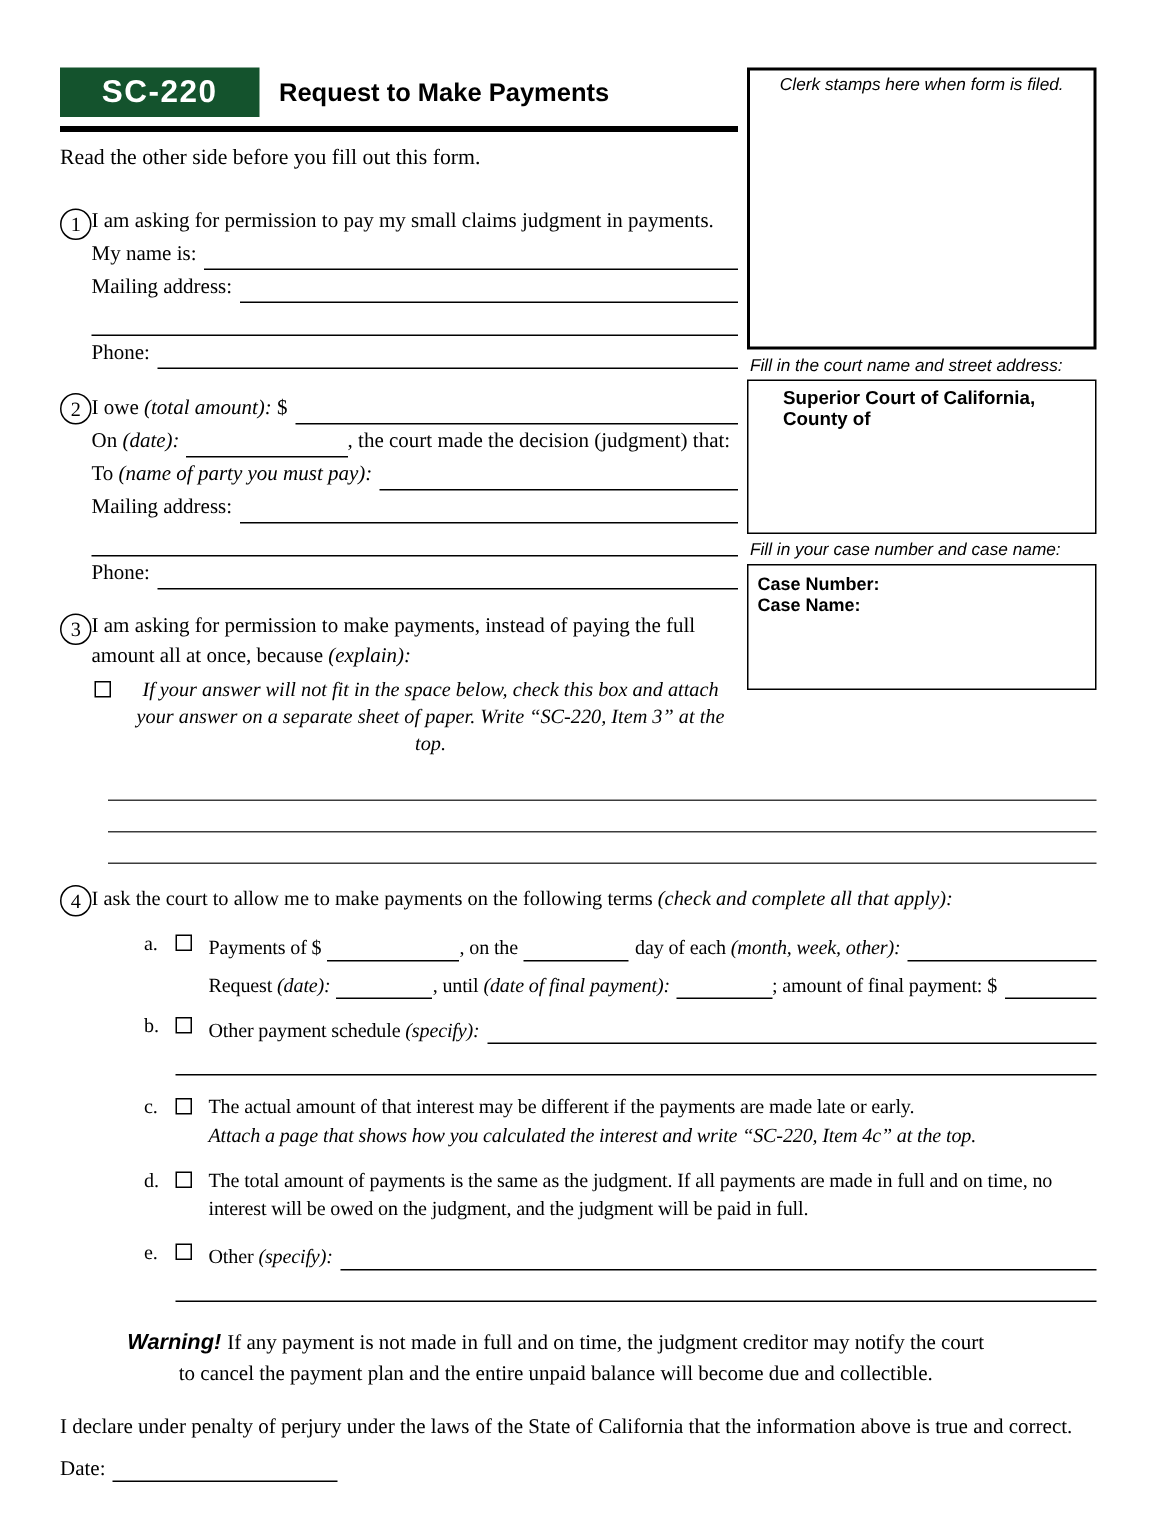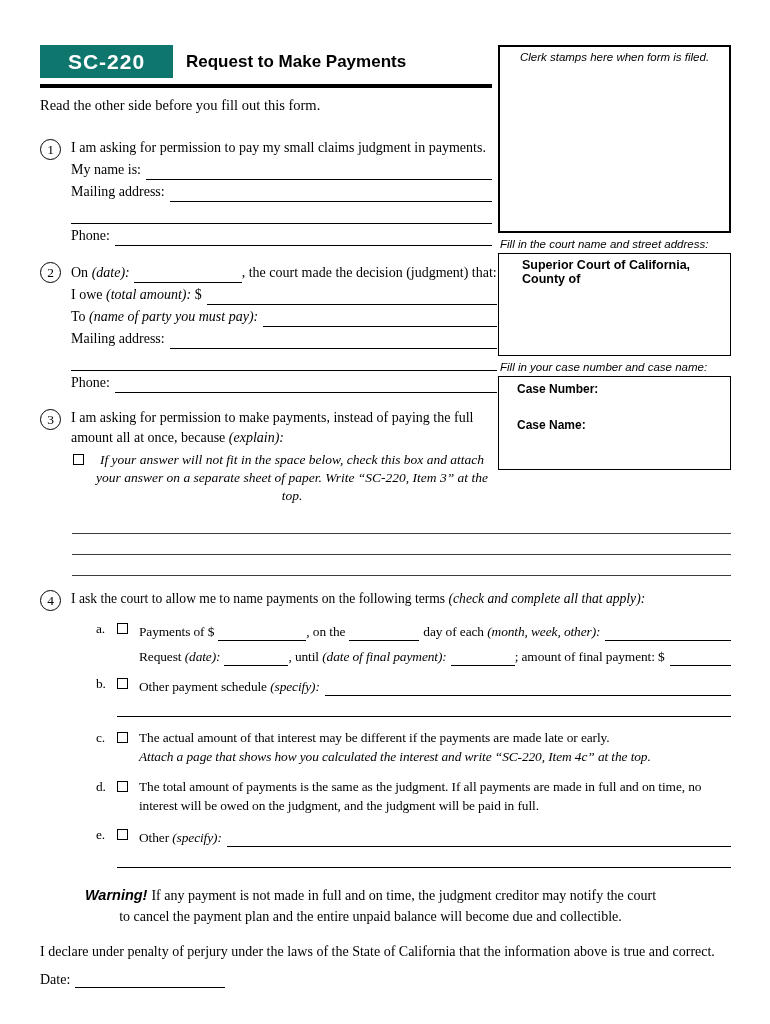--- a/index.html
+++ b/index.html
@@ -17,57 +17,57 @@
   .it { font-style:italic; }
 
   
   .top-row { display:flex; }
   .left-col { width:452px; }
   .right-col { width:233px; margin-left:6px; }
 
   
   .h-badge-row { display:flex; align-items:center; height:33px; }
   .form-badge {
-    width:133px; height:33px; background:#0f766e; color:#fff;
+    width:133px; height:33px; background:#14532d; color:#fff;
     font-family:"Liberation Sans", sans-serif; font-weight:bold;
     font-size:21px; text-align:center; line-height:33px; letter-spacing:1px;
   }
   .form-title { font-family:"Liberation Sans", sans-serif; font-weight:bold; font-size:17px; margin-left:13px; }
   .h-rule { margin-top:6px; height:4px; background:#000; }
   .read-note { margin-top:9px; font-size:14.5px; }
 
   
   .section { display:flex; }
   .sec-num {
     width:21px; height:21px; border:1.5px solid #000; border-radius:50%;
     text-align:center; line-height:19px; font-size:13.5px; flex:none; margin-top:1px;
   }
-  .sec-body { flex:1; margin-left:10px; font-size:14px; line-height:1.42;font-family:Liberation Serif, serif; }
+  .sec-body { flex:1; font-size:14px; line-height:1.42;font-family:Liberation Serif, serif; }
 
   .frow { display:flex; align-items:flex-end; height:22px; }
   .frow .txt { white-space:nowrap; }
   .fl { flex:1; border-bottom:1px solid #000; margin-left:5px; height:16px; }
   .fl0 { margin-left:0; }
   .flw { flex:none; border-bottom:1px solid #000; margin-left:4px; height:16px; display:inline-block; }
 
   
   .clerk-box {
     border:2px solid #000; height:188px; text-align:center;
     font-family:"Liberation Sans", sans-serif; font-style:italic; font-size:11.5px; padding-top:4px;
   }
   .panel-instr { font-family:"Liberation Sans", sans-serif; font-style:italic; font-size:11.5px; margin:5px 0 3px 2px; }
   .court-box {
     border:1.5px solid #000; height:103px; padding:4px 23px;
     font-family:"Liberation Sans", sans-serif; font-weight:bold; font-size:12.5px;
   }
   .case-box {
-    border:1.5px solid #000; height:94px; padding:5px 18px;
+    border:1.5px solid #000; height:84px; padding:5px 6px;
     font-family:"Liberation Sans", sans-serif; font-weight:bold; font-size:12px;
   }
-  .case-name-label { margin-top:22px; }
+  .case-name-label { }
 
   
   .cb-row { display:flex; margin-top:3px;text-align:center; }
   .cb { width:11px; height:11px; border:1.5px solid #000; margin:3px 8px 0 2px; flex:none; }
   .cb-note { font-style:italic; font-size:13.5px; line-height:1.35; }
 
   
   .answer-lines { margin:8px 0 0 32px; }
   .ans { height:21px; border-bottom:1px solid #3c3c3c; }
 
@@ -124,27 +124,27 @@
             <span class="txt">Phone:</span>
             <span class="fl"></span>
           </div>
         </div>
       </div>
 
       <div class="section" style="margin-top:15px;">
         <div class="sec-num">2</div>
         <div class="sec-body">
           <div class="frow">
+            <span class="txt"><span>I owe</span> <span class="it">(total amount):</span> <span>$</span></span>
+            <span class="fl"></span>
+          </div>
+          <div class="frow">
             <span class="txt"><span>On</span> <span class="it">(date):</span></span>
             <span class="flw" style="width:108px;"></span>
             <span class="txt">, the court made the decision (judgment) that:</span>
-          </div>
-          <div class="frow">
-            <span class="txt"><span>I owe</span> <span class="it">(total amount):</span> <span>$</span></span>
-            <span class="fl"></span>
           </div>
           <div class="frow">
             <span class="txt"><span>To</span> <span class="it">(name of party you must pay):</span></span>
             <span class="fl"></span>
           </div>
           <div class="frow">
             <span class="txt">Mailing address:</span>
             <span class="fl"></span>
           </div>
           <div class="frow">
@@ -189,21 +189,21 @@
 
   <div class="answer-lines">
     <div class="ans"></div>
     <div class="ans"></div>
     <div class="ans"></div>
   </div>
 
   <div class="section sec4">
     <div class="sec-num">4</div>
     <div class="sec-body">
-      <span>I ask the court to allow me to name payments on the following terms</span> <span class="it">(check and complete all that apply):</span>
+      <span>I ask the court to allow me to make payments on the following terms</span> <span class="it">(check and complete all that apply):</span>
     </div>
   </div>
 
   <div class="item">
     <span class="item-letter">a.</span>
     <span class="item-cb"></span>
     <div class="item-body">
       <div class="irow">
         <span class="txt">Payments of $</span>
         <span class="flw" style="width:88px;"></span>

